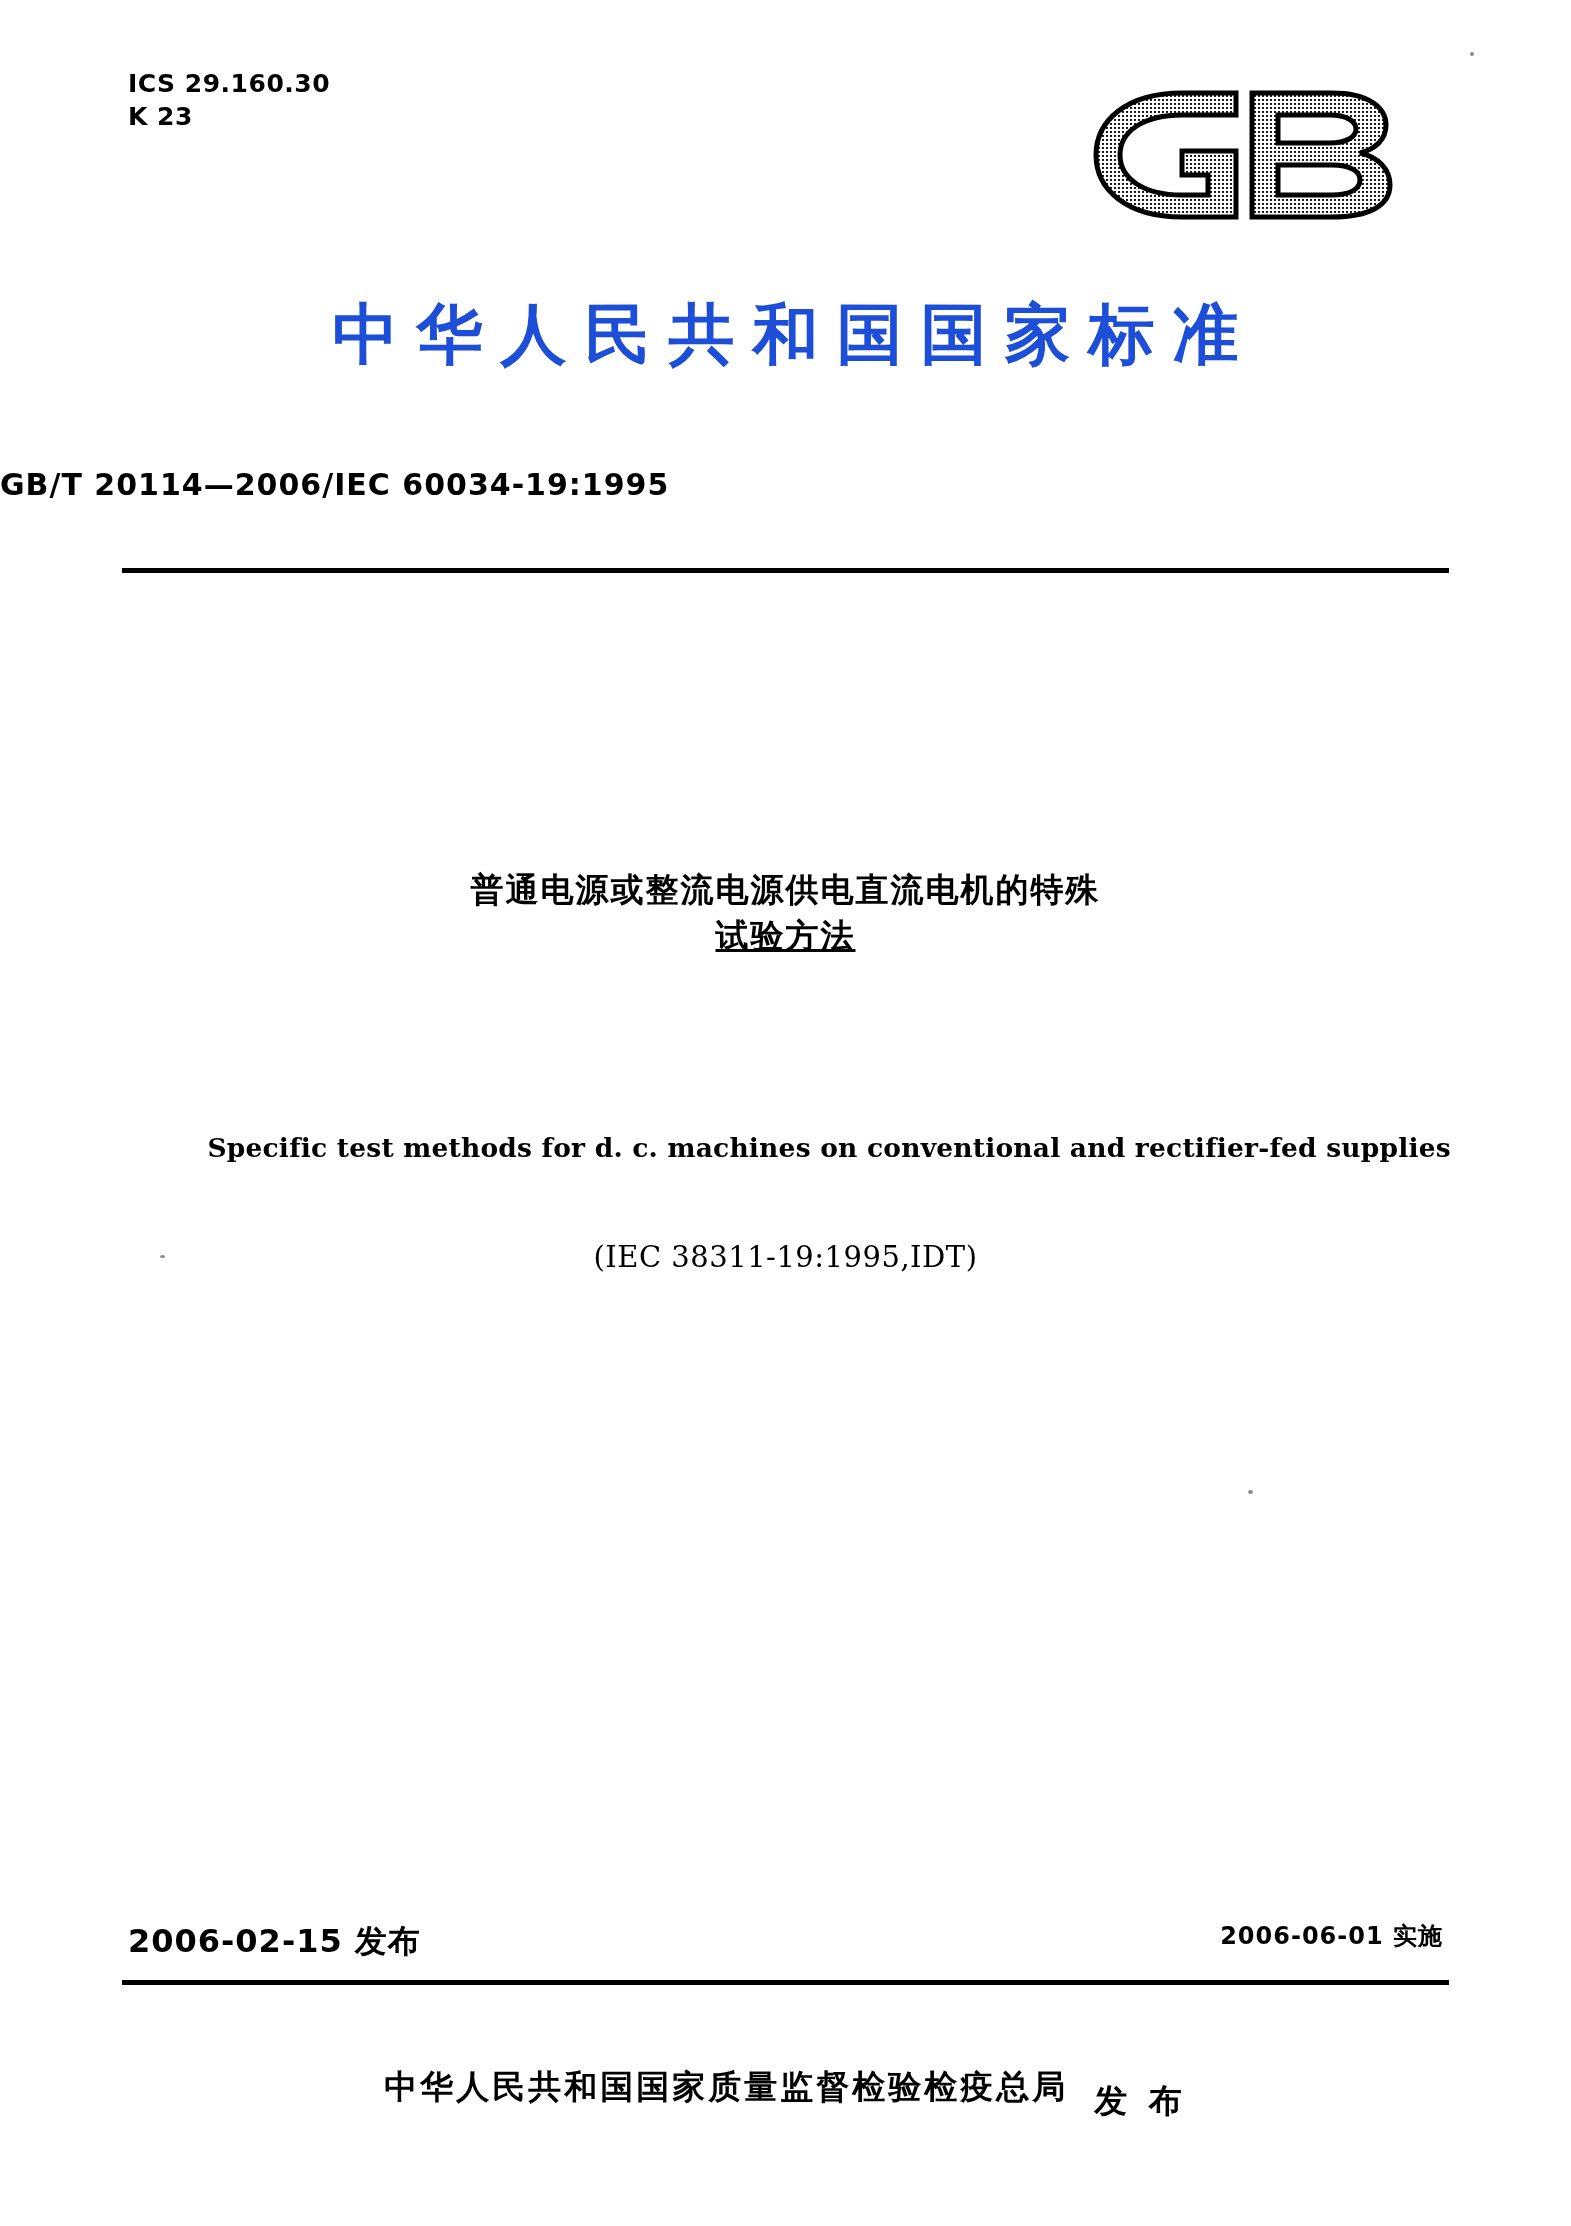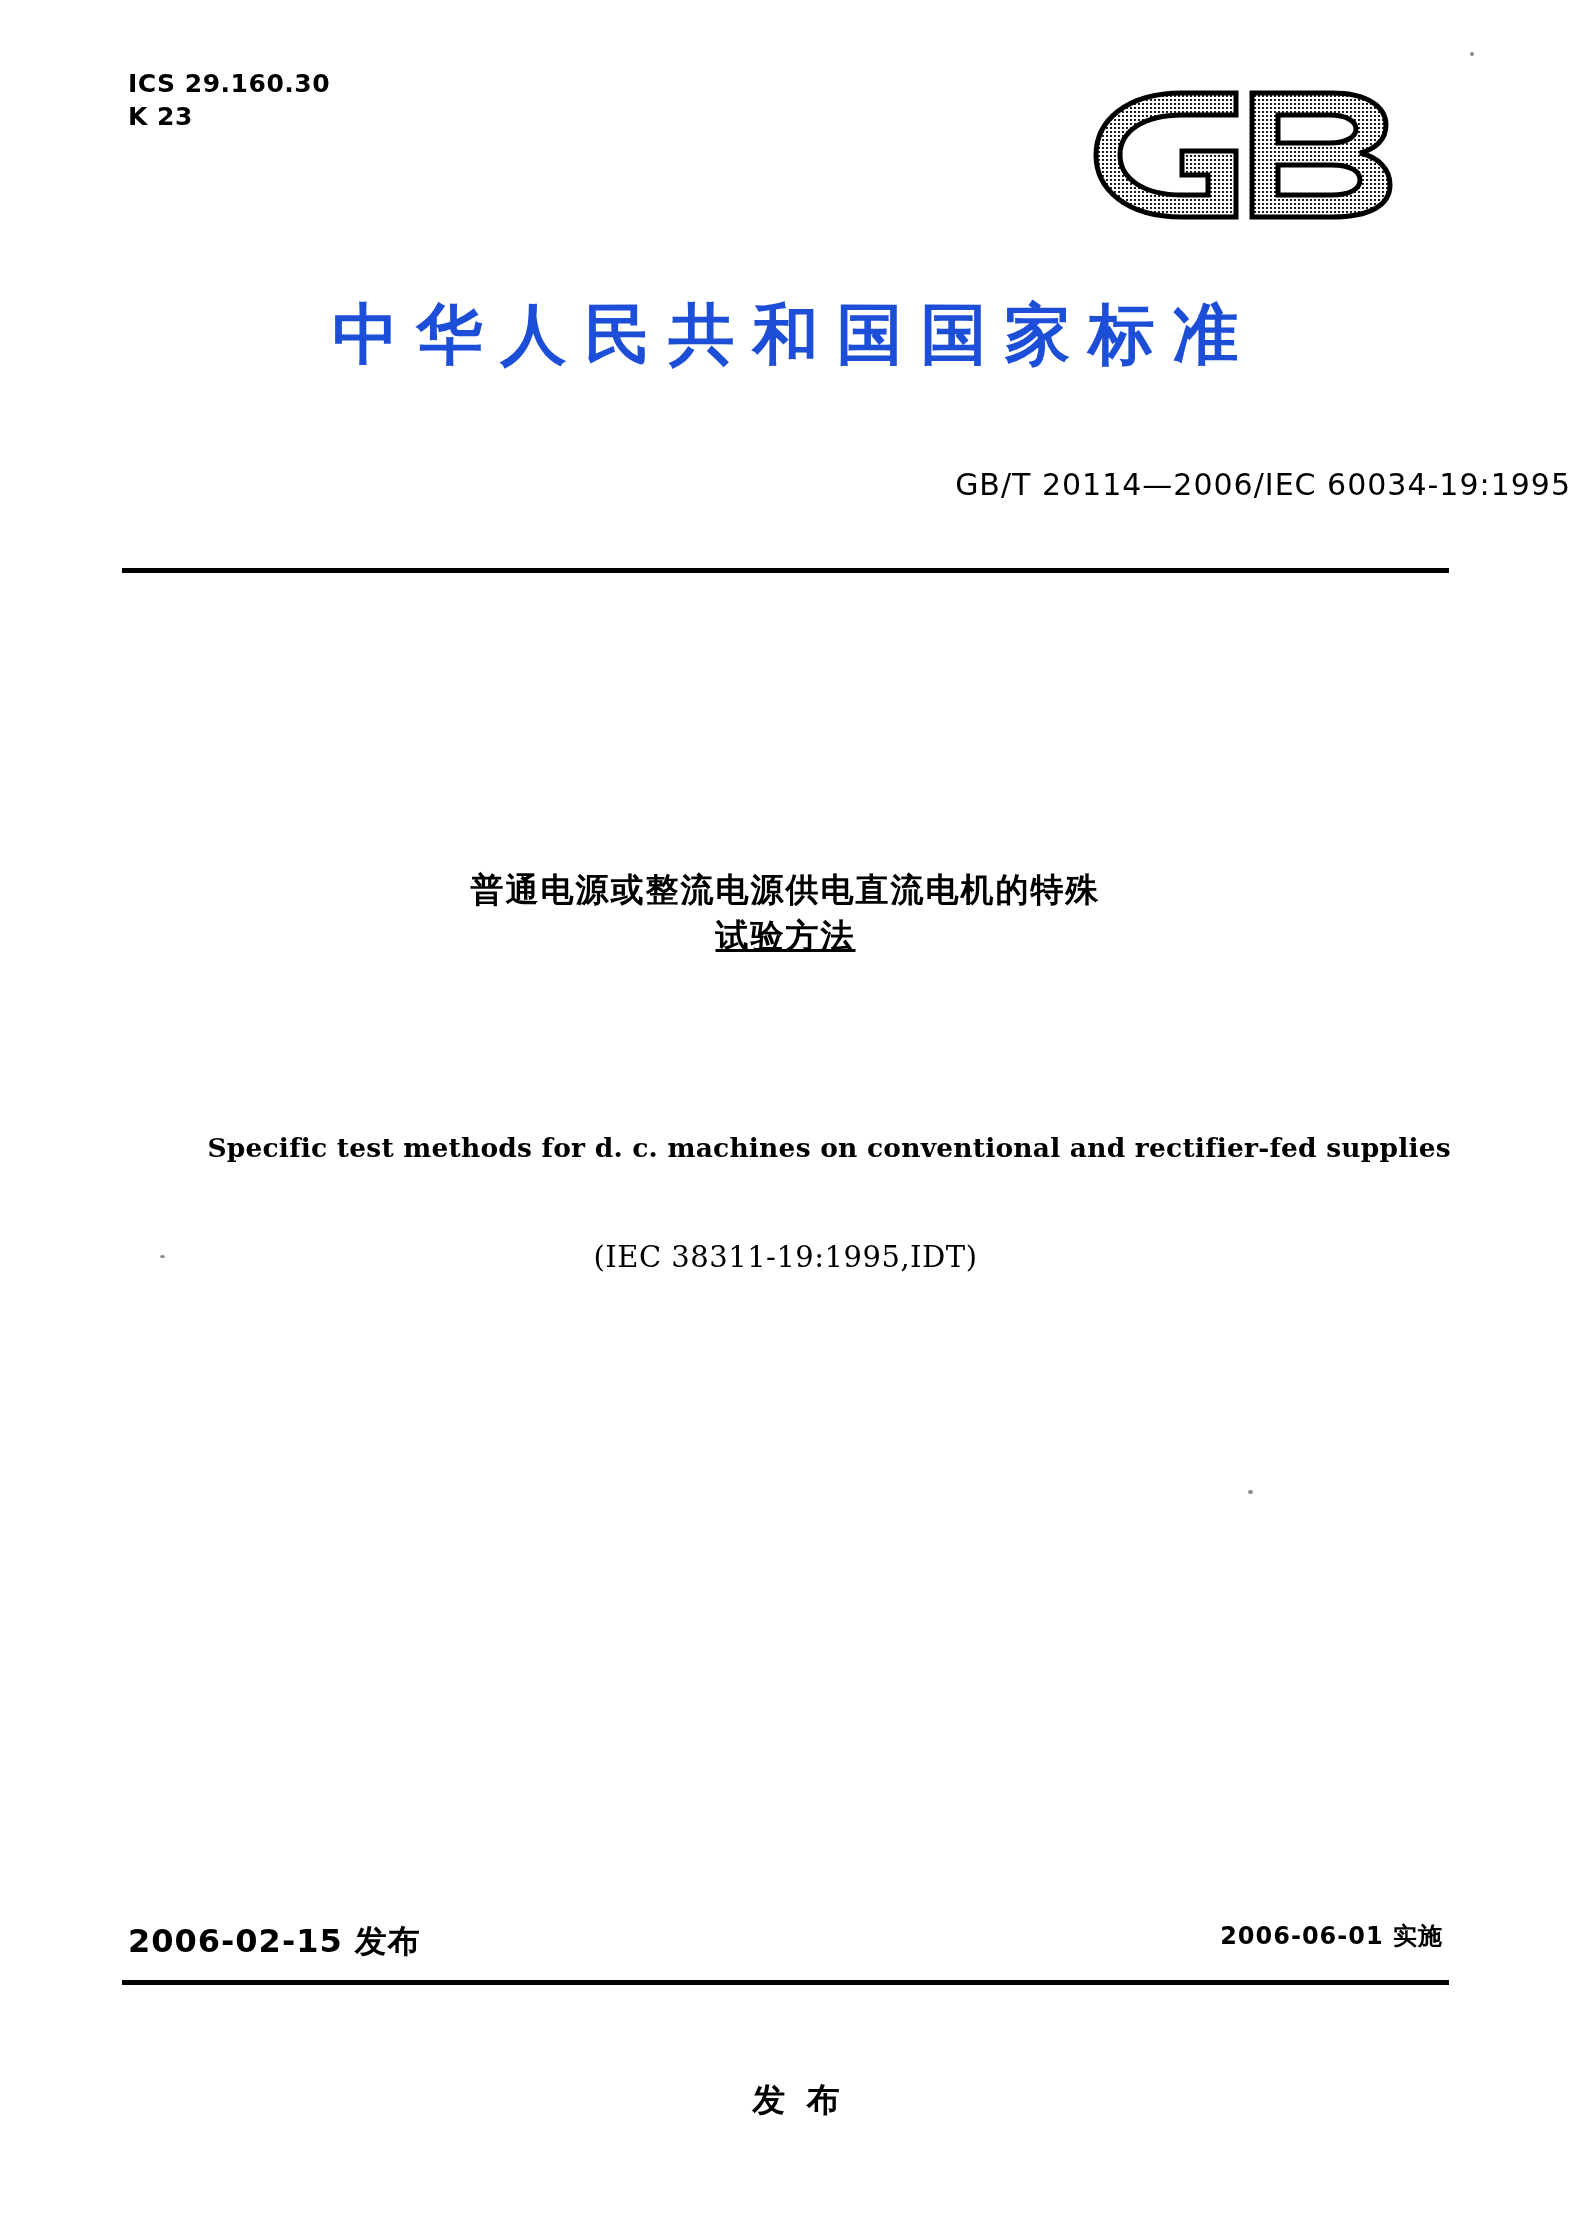--- a/index.html
+++ b/index.html
@@ -57,23 +57,23 @@
     text-indent: 18px;
     color: #1d4ed8;
   }
 
   
   .std-number {
     position: absolute;
     left: 0;
     right: 0;
     top: 455px;
-    text-align: right;
-    font-family: "DejaVu Sans", sans-serif;
-    font-weight: normal;
+    text-align: left;
+    font-family: "DejaVu Sans", sans-serif;
+    font-weight: bold;
     font-size: 30px;
     letter-spacing: 1px;
   }
 
   
   .rule-top {
     position: absolute;
     left: 122px;
     right: 122px;
     top: 556px;
@@ -232,20 +232,21 @@
 
   <div class="doc-title-ref">(IEC 38311-19:1995,IDT)</div>
 
   <div class="date-issue">2006-02-15 发布</div>
   <div class="date-effective">2006-06-01 实施</div>
 
   <div class="rule-bottom"></div>
 
   <div class="publisher">
     <div class="publisher-rows">
+      <div class="pub-line">中华人民共和国国家质量监督检验检疫总局</div>
     </div><span class="publisher-word">发 布</span>
   </div>
 
   <div class="speck" style="left:1470px; top:40px; width:4px; height:4px;"></div>
   <div class="speck" style="left:160px; top:1243px; width:5px; height:3px;"></div>
   <div class="speck" style="left:1248px; top:1478px; width:5px; height:4px;"></div>
 
 </div>
 
 </body></html>

